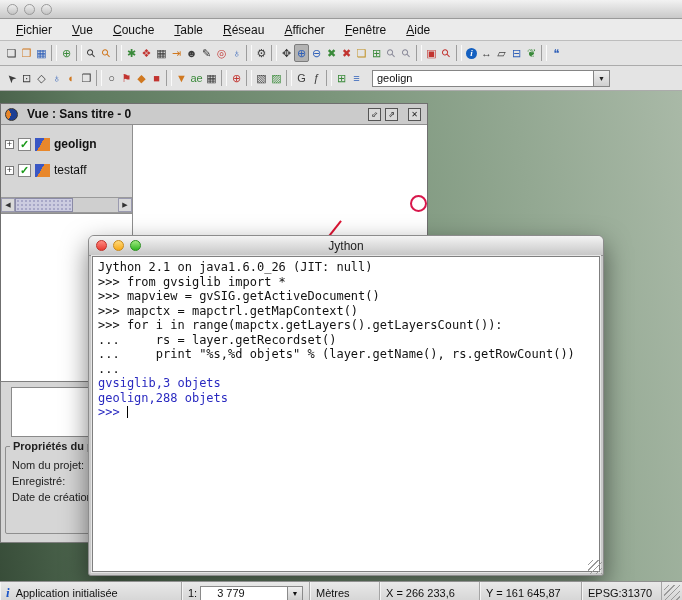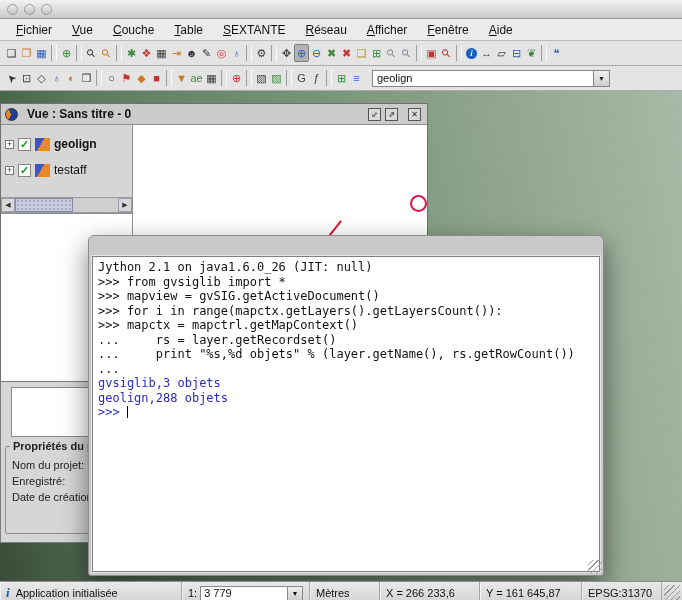--- a/index.html
+++ b/index.html
@@ -111,21 +111,21 @@
   
   .statusbar{height:22px;background:linear-gradient(#e9e9e9,#d2d2d2);border-top:1px solid #8f8f8f;
     display:flex;align-items:center;font-size:11px;color:#111}
   .seg{height:100%;display:flex;align-items:center;padding:0 6px;border-right:1px solid #a5a5a5;
     box-shadow:inset 1px 0 0 #f4f4f4;box-sizing:border-box;white-space:nowrap}
   .seg-message{width:182px}
   .status-info{color:#1c55c8;font-family:"Liberation Serif",serif;font-style:italic;font-weight:bold;
     margin-right:6px;font-size:13px}
   .seg-scale{width:128px}
   .scale-field{flex:1;height:15px;background:#fff;border:1px solid #8a8a8a;margin:0 0 0 3px;
-    padding:0 3px;display:flex;align-items:center;box-sizing:border-box}
+    padding:0 16px;display:flex;align-items:center;box-sizing:border-box}
   .scale-arrow{width:15px;height:15px;background:linear-gradient(#efefef,#cfcfcf);border:1px solid #8a8a8a;
     border-left:none;display:flex;align-items:center;justify-content:center;font-size:7px;box-sizing:border-box}
   .seg-units{width:70px}
   .seg-x{width:100px}.seg-y{width:102px}.seg-epsg{width:80px}
   .sb-grip{margin-left:auto;width:16px;height:16px;margin-right:2px;
     background:repeating-linear-gradient(135deg,transparent 0 3px,#9a9a9a 3px 4px)}
 </style>
 </head>
 <body>
 
@@ -140,21 +140,20 @@
 <nav class="menubar">
 
     <span class="menu-item">Fichier</span>
 
     <span class="menu-item">Vue</span>
 
     <span class="menu-item">Couche</span>
 
     <span class="menu-item">Table</span>
 
-    <span class="menu-item">SEXTANTE</span>
 
     <span class="menu-item">Réseau</span>
 
     <span class="menu-item">Afficher</span>
 
     <span class="menu-item">Fenêtre</span>
 
     <span class="menu-item">Aide</span>
 
 </nav>
@@ -498,34 +497,42 @@
 
           <div class="pm-field">Enregistré:</div>
 
           <div class="pm-field">Date de création:</div>
 
       </div>
     </div>
   </section>
 
   <section class="jython-window">
+    <div class="jy-titlebar">
+      <span class="lights">
+        <span class="light r"></span>
+        <span class="light y"></span>
+        <span class="light g"></span>
+      </span>
+      <span class="jy-title">Jython</span>
+    </div>
     <div class="jy-content">
       <div class="shell">
 
 
           <div class="shline code">Jython 2.1 on java1.6.0_26 (JIT: null)</div>
 
           <div class="shline code">&gt;&gt;&gt; from gvsiglib import *</div>
 
           <div class="shline code">&gt;&gt;&gt; mapview = gvSIG.getActiveDocument()</div>
 
 
+          <div class="shline code">&gt;&gt;&gt; mapctx = mapctrl.getMapContext()</div>
+
           <div class="shline code">&gt;&gt;&gt; for i in range(mapctx.getLayers().getLayersCount()):</div>
-
-          <div class="shline code">&gt;&gt;&gt; mapctx = mapctrl.getMapContext()</div>
 
 
           <div class="shline code">...     rs = layer.getRecordset()</div>
 
           <div class="shline code">...     print "%s,%d objets" % (layer.getName(), rs.getRowCount())</div>
 
           <div class="shline code">...</div>
 
           <div class="shline out">gvsiglib,3 objets</div>
 

